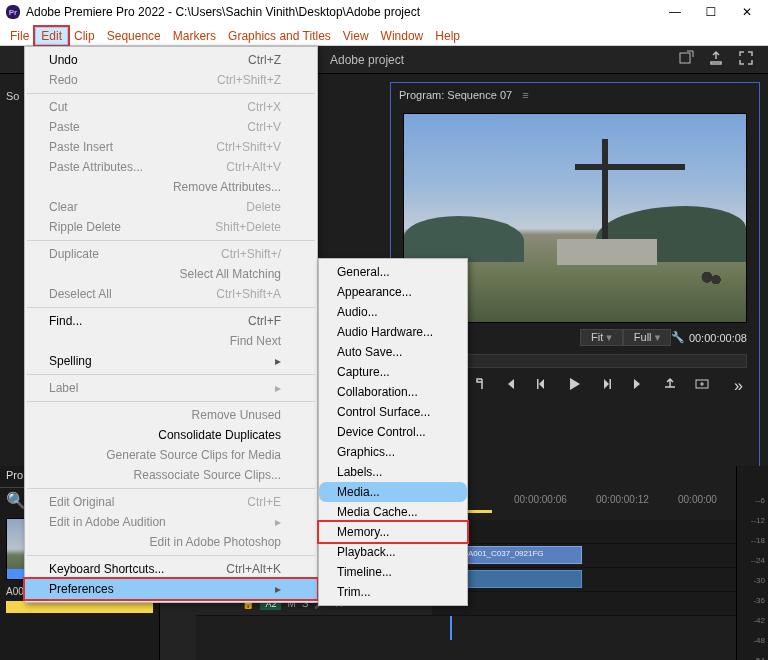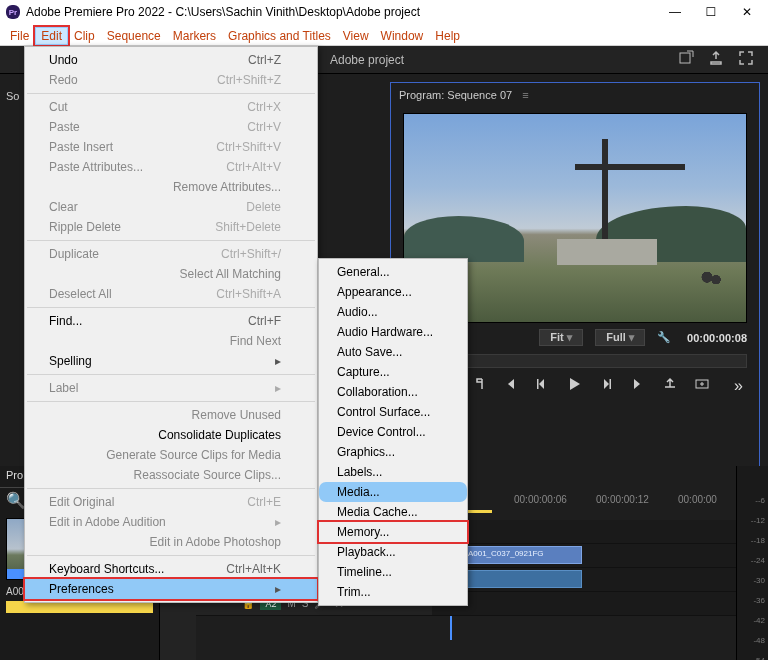--- a/index.html
+++ b/index.html
@@ -26,21 +26,21 @@
 .program-panel { position: absolute; left: 390px; top: 82px; right: 8px; height: 400px; background: #1e1e1e; border: 1px solid #3c64c8; }
 .program-panel .phead { height: 24px; display: flex; align-items: center; padding: 0 8px; font-size: 11px; color: #ccc; gap: 10px; }
 .program-panel .pvideo { margin: 6px 12px 0 12px; height: 210px; background: linear-gradient(to bottom, #7aa4d9 0%, #9cb9da 35%, #c0cbd6 55%, #8c8a7a 58%, #6e7a58 75%, #4b5a3e 100%); position: relative; border: 1px solid #000; }
 .cross-v { position: absolute; left: 58%; top: 12%; width: 6px; height: 110px; background: #2b2b2b; }
 .cross-h { position: absolute; left: 50%; top: 24%; width: 110px; height: 6px; background: #2b2b2b; }
 .pedestal { position: absolute; left: 50%; top: 60%; width: 100px; height: 26px; background: #a9a9a0; transform: translateX(-18%); }
 .hill-left { position: absolute; left: 0; bottom: 60px; width: 120px; height: 46px; background: #405a50; border-radius: 50% 60% 0 0; }
 .hill-right { position: absolute; right: 0; bottom: 60px; width: 150px; height: 56px; background: #3b5244; border-radius: 60% 40% 0 0; }
 .people { position: absolute; right: 18px; bottom: 28px; width: 30px; height: 24px; background: radial-gradient(circle at 30% 30%, #333 0 20%, transparent 21%), radial-gradient(circle at 60% 40%, #333 0 20%, transparent 21%); }
 
-.pcontrols { display: flex; align-items: center; gap: 12px; padding: 6px 12px; font-size: 11px; color: #79b7ff; font-weight: bold; }
+.pcontrols { display: flex; align-items: center; padding: 6px 12px; font-size: 11px; color: #79b7ff; }
 .pcontrols .tc1 { color: #6cb3ff; }
 .pcontrols .sel { background: #333; padding: 1px 10px; color: #ccc; border: 1px solid #444; font-size: 11px; }
 .pcontrols .wrench { color: #ccc; }
 .pcontrols .tc2 { color: #ddd; margin-left: 4px; }
 .scrub { height: 14px; margin: 2px 12px; background: #2a2a2a; border: 1px solid #3a3a3a; position: relative; }
 .scrub .head { position: absolute; left: 0; top: -2px; width: 2px; height: 18px; background: #4a90ff; }
 .transport { display: flex; justify-content: center; align-items: center; gap: 16px; padding: 6px 0 2px; color: #ddd; }
 .transport svg { width: 16px; height: 16px; }
 .transport .dots { letter-spacing: 1px; font-size: 16px; margin-left: 8px; }
 

